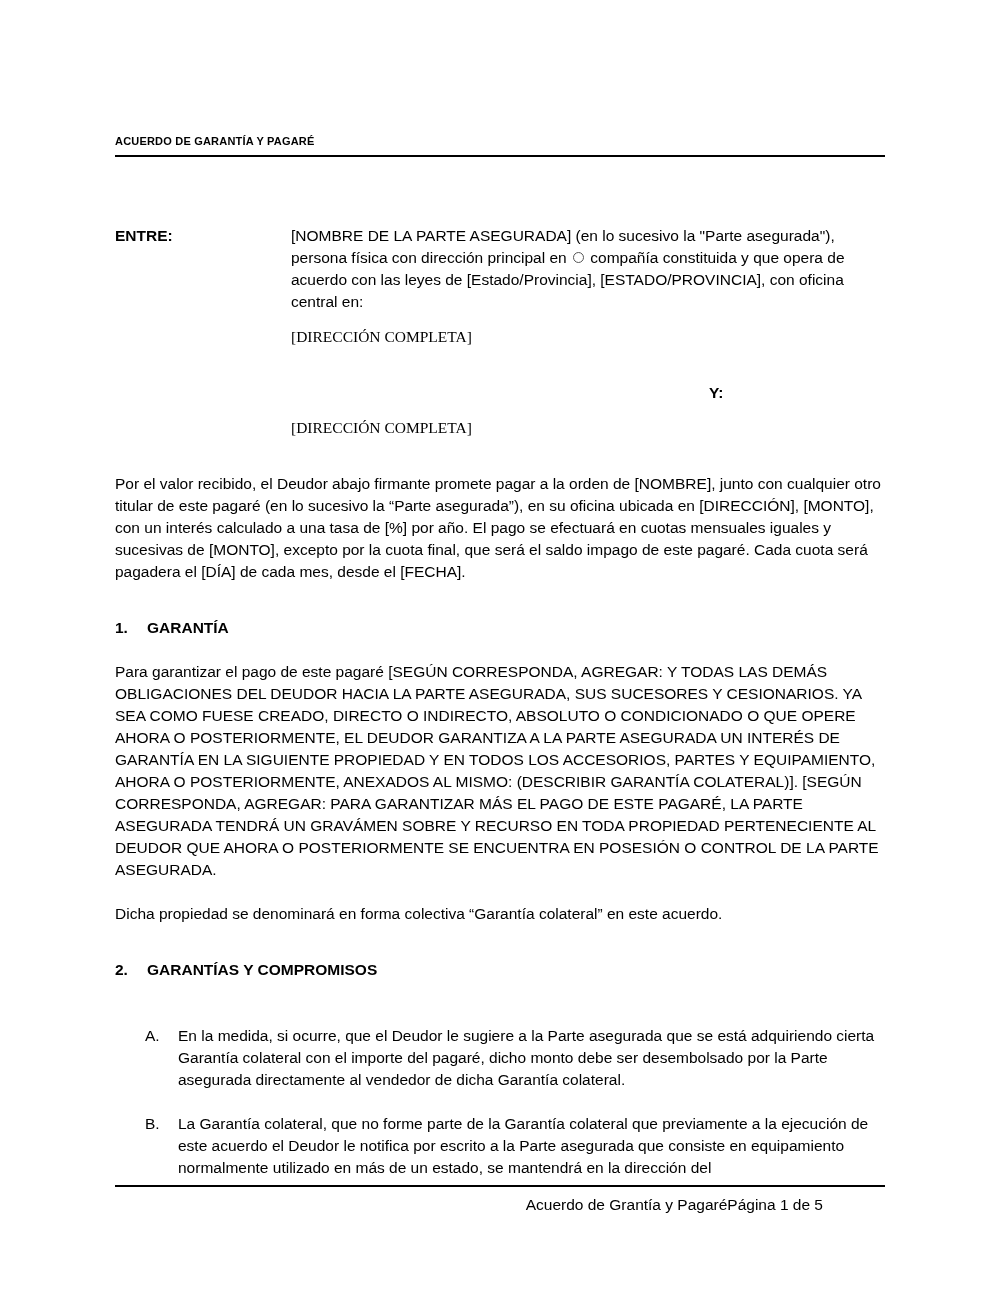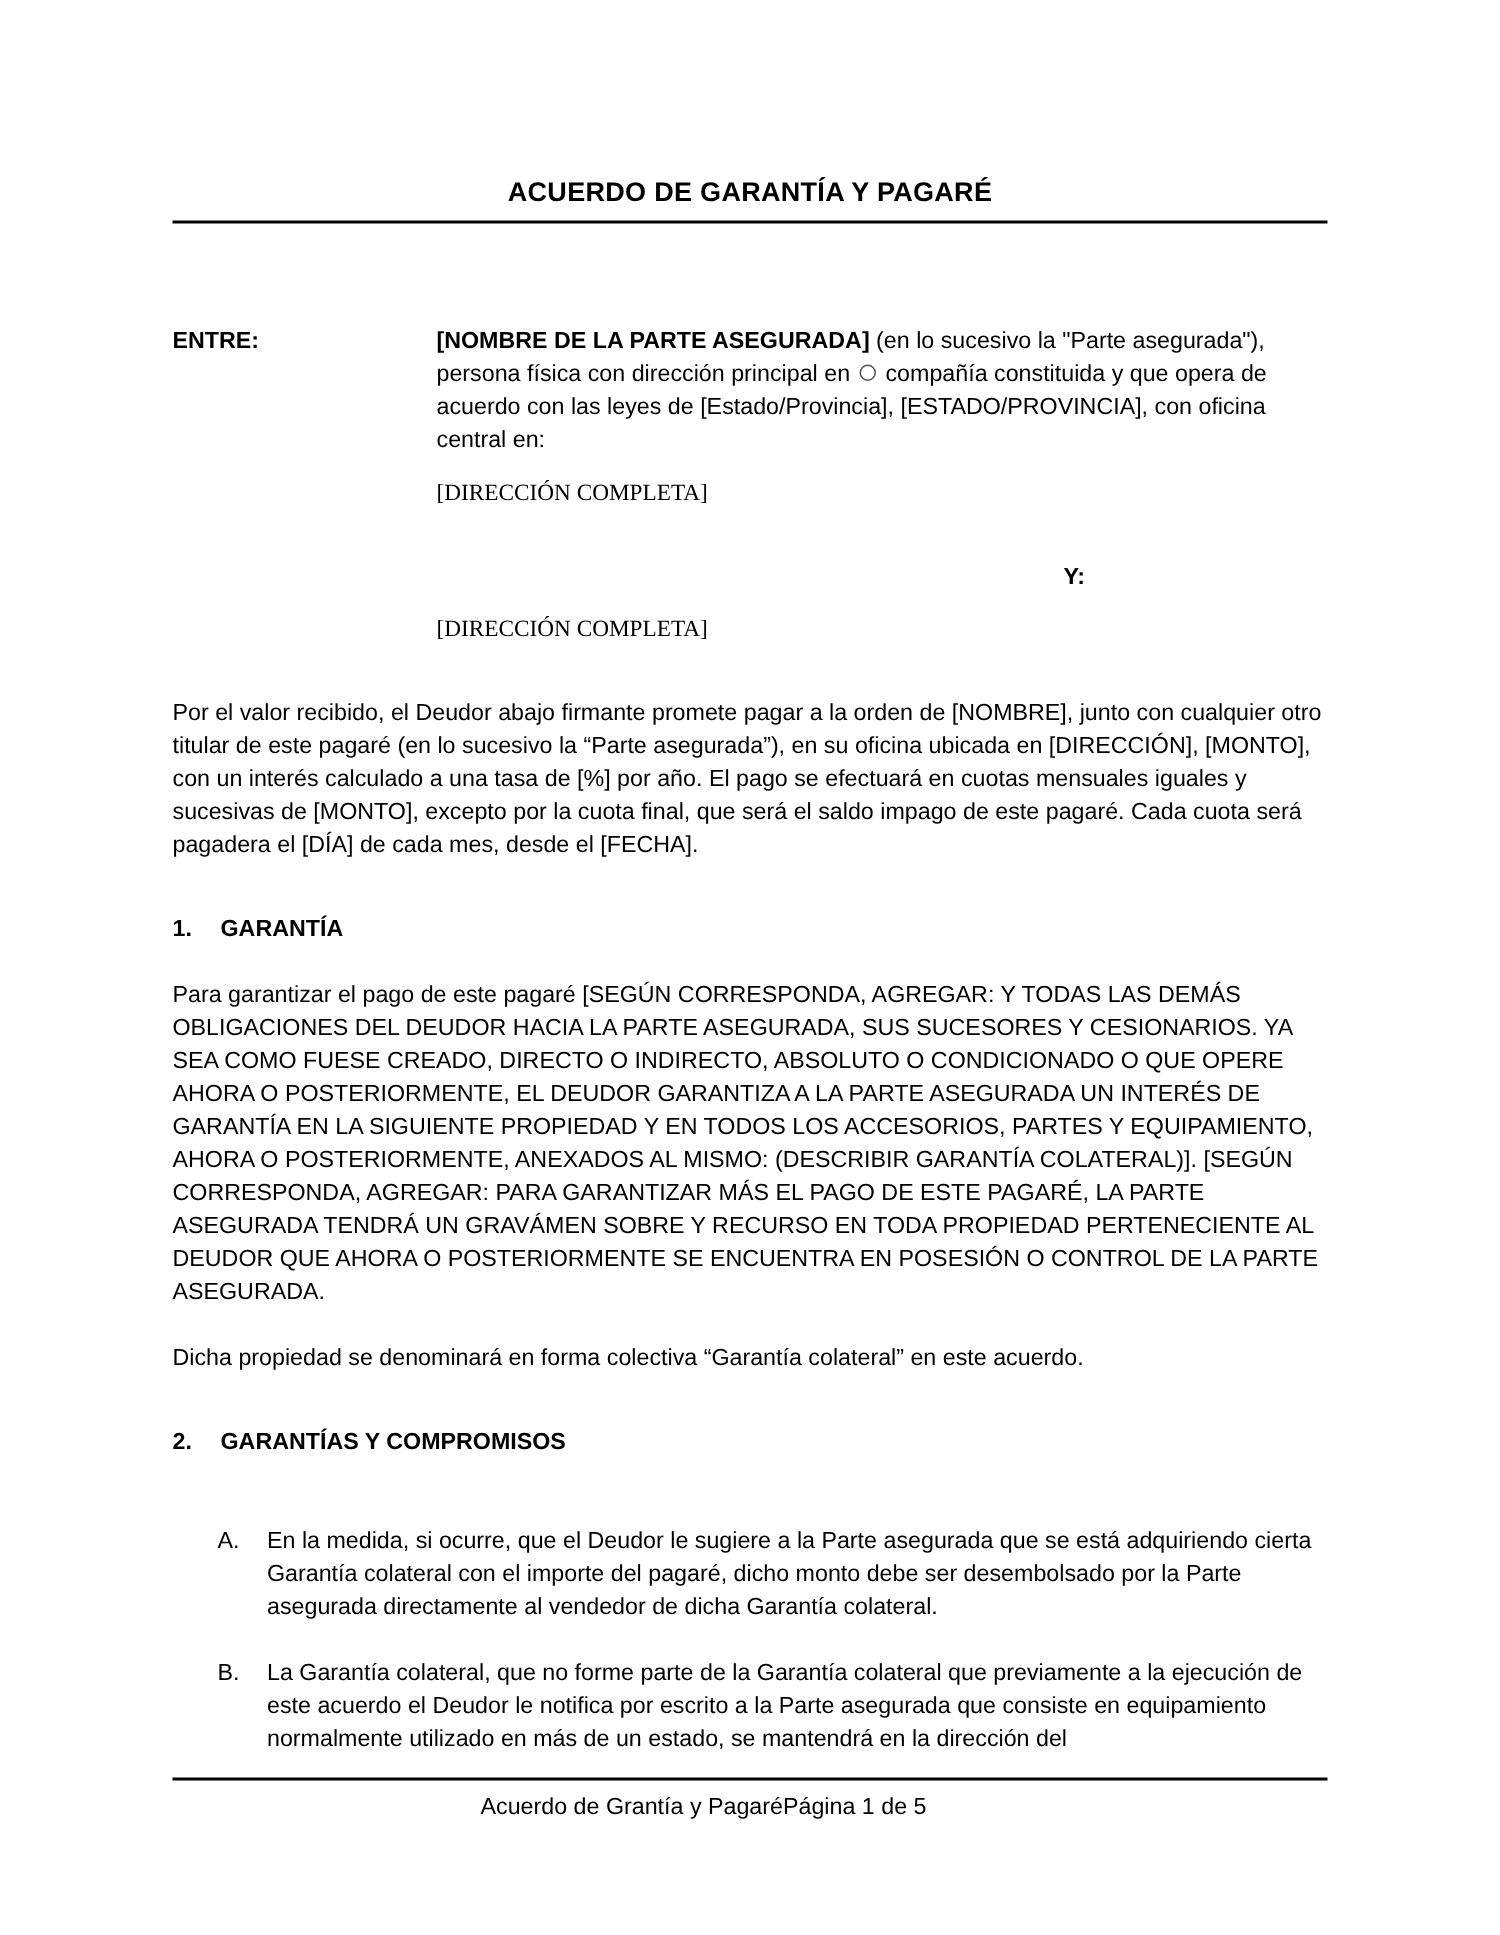--- a/index.html
+++ b/index.html
@@ -21,25 +21,24 @@
     box-sizing: border-box;
     padding: 0;
   }
   .content {
     position: absolute;
     left: 115px;
     top: 118px;
     width: 770px;
   }
   .doc-title {
-    text-align: center;
-    font-size: 18px;
+    font-size: 11px;
     font-weight: bold;
     letter-spacing: 0.2px;
-    margin: 0 0 8px 0;
+    margin: 17px 0 8px 0;
   }
   .rule {
     border: 0;
     border-top: 2px solid #000;
     margin: 0;
     width: 770px;
   }
   .para {
     font-size: 15.5px;
     line-height: 1.42;
@@ -63,21 +62,21 @@
   }
   .party-body {
     flex: 1 1 auto;
   }
   .party-indent {
     margin-left: 176px;
     font-size: 15.5px;
     line-height: 1.42;
     font-family: Liberation Serif, serif;
   }
-  b, .b { font-weight: bold; }
+  b, .b { font-weight: normal; }
 
   .circle-glyph {
     display: inline-block;
     width: 9px;
     height: 9px;
     border: 1px solid #555;
     border-radius: 50%;
     vertical-align: middle;
     position: relative;
     top: -1px;
@@ -113,21 +112,21 @@
     width: 770px;
   }
   .footer-rule {
     border: 0;
     border-top: 2px solid #000;
     margin: 0 0 9px 0;
     width: 770px;
   }
   .footer-row {
     display: flex;
-    justify-content: center;
+    justify-content: flex-end;
     font-size: 15.5px;
   }
   .footer-right { padding-right: 62px; }
 </style>
 </head>
 <body>
 
 <div class="page">
 
   <div class="content">

